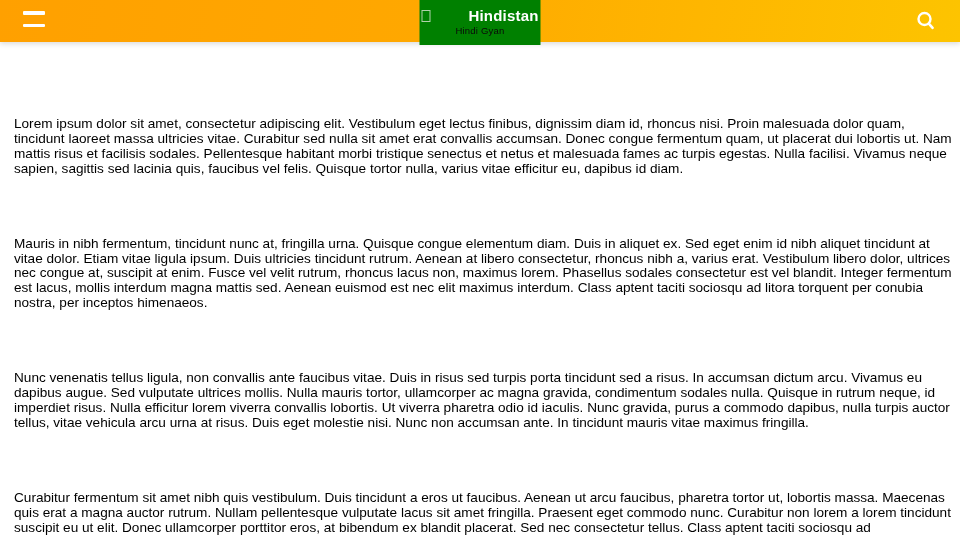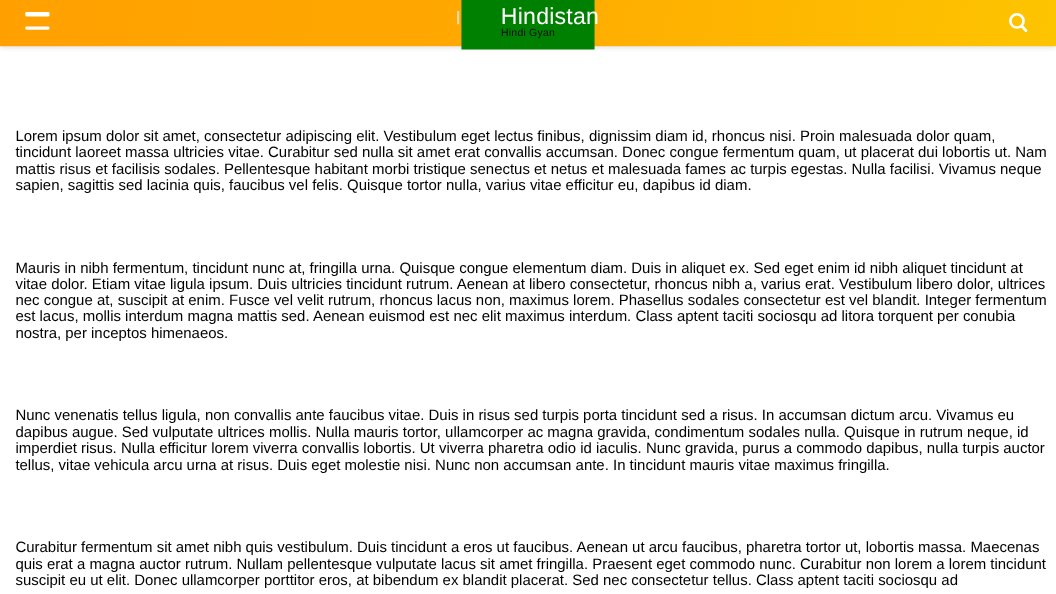--- a/index.html
+++ b/index.html
@@ -56,22 +56,22 @@
     line-height: 20px;
   }
   .tofu {
     display: inline-block;
     width: 9px; height: 12px;
     border: 1.5px solid rgba(235,235,225,0.75);
     margin-right: 1px;
   }
   .logo-title {
     color: #ffffff;
-    font-size: 21px;
-    font-weight: normal;
+    font-size: 15px;
+    font-weight: bold;
     letter-spacing: 0.2px;
     padding-left: 36px;
   }
   .logo-subtitle {
     display: block;
     margin-top: -1px;
     color: #0a0a0a;
     font-size: 9.5px;
     font-weight: normal;
     letter-spacing: 0.2px;

